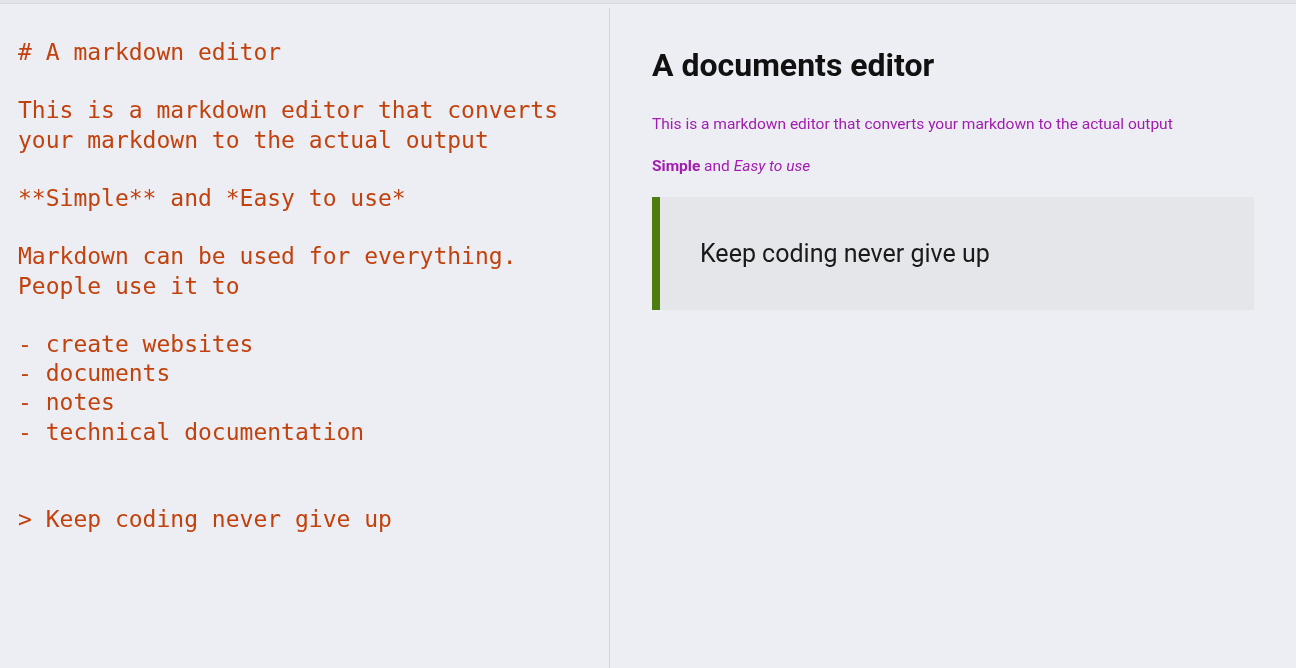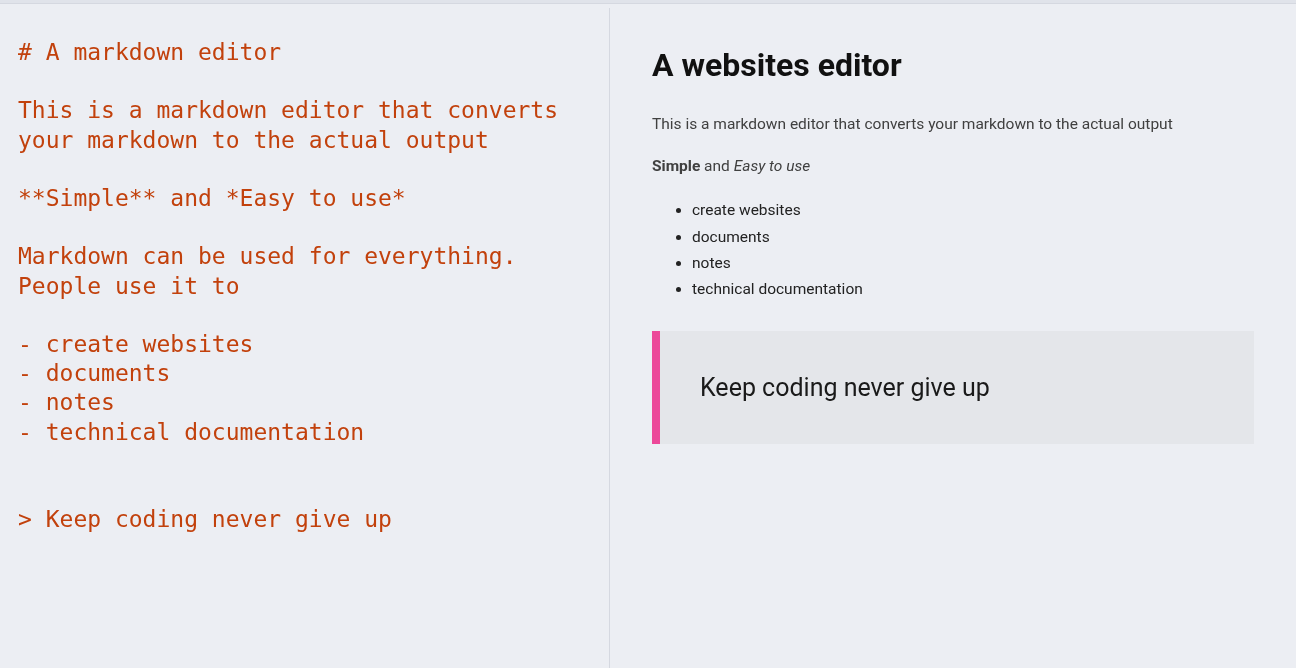--- a/index.html
+++ b/index.html
@@ -53,21 +53,21 @@
     .preview-pane h1 {
       font-size: 32px;
       font-weight: 700;
       margin-bottom: 30px;
       color: #111;
     }
     .preview-pane p {
       font-size: 15.5px;
       margin-bottom: 20px;
       line-height: 1.4;
-      color: #404040;
+      color: #a21caf;
     }
     .preview-pane p strong {
       font-weight: 700;
       text-align: center;
     }
     .preview-pane p em {
       font-style: italic;
       text-align: center;
     }
     .preview-pane ul {
@@ -75,21 +75,21 @@
       padding-left: 40px;
       font-size: 15.5px;
       line-height: 1.7;
       color: #222;
     }
     .preview-pane ul li {
       list-style: disc;
     }
     .preview-pane blockquote {
       background: #e4e6ea;
-      border-left: 8px solid #ec4899;
+      border-left: 8px solid #4d7c0f;
       padding: 42px 30px 42px 40px;
       margin: 0;
       font-size: 25px;
       color: #1a1a1a;
     }
   </style>
 </head>
 <body>
 
 <div class="top-border"></div>
@@ -105,26 +105,20 @@
 
 - create websites
 - documents
 - notes
 - technical documentation
 
 
 &gt; Keep coding never give up</textarea>
   </div>
   <div class="preview-pane">
-    <h1>A websites editor</h1>
+    <h1>A documents editor</h1>
     <p>This is a markdown editor that converts your markdown to the actual output</p>
     <p>
       <strong>Simple</strong><span> and </span><em>Easy to use</em>
     </p>
-    <ul>
-      <li>create websites</li>
-      <li>documents</li>
-      <li>notes</li>
-      <li>technical documentation</li>
-    </ul>
     <blockquote>Keep coding never give up</blockquote>
   </div>
 </div>
 
 </body></html>

